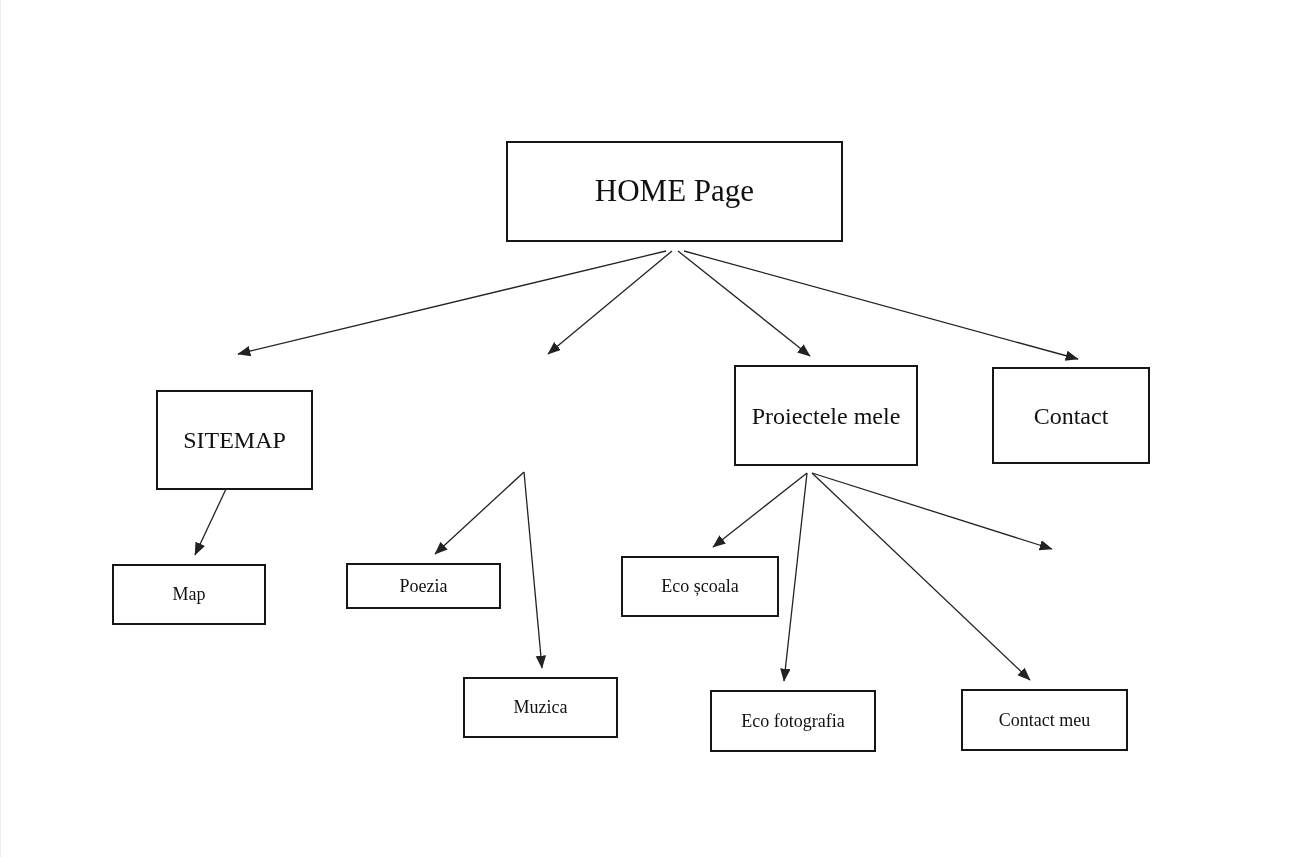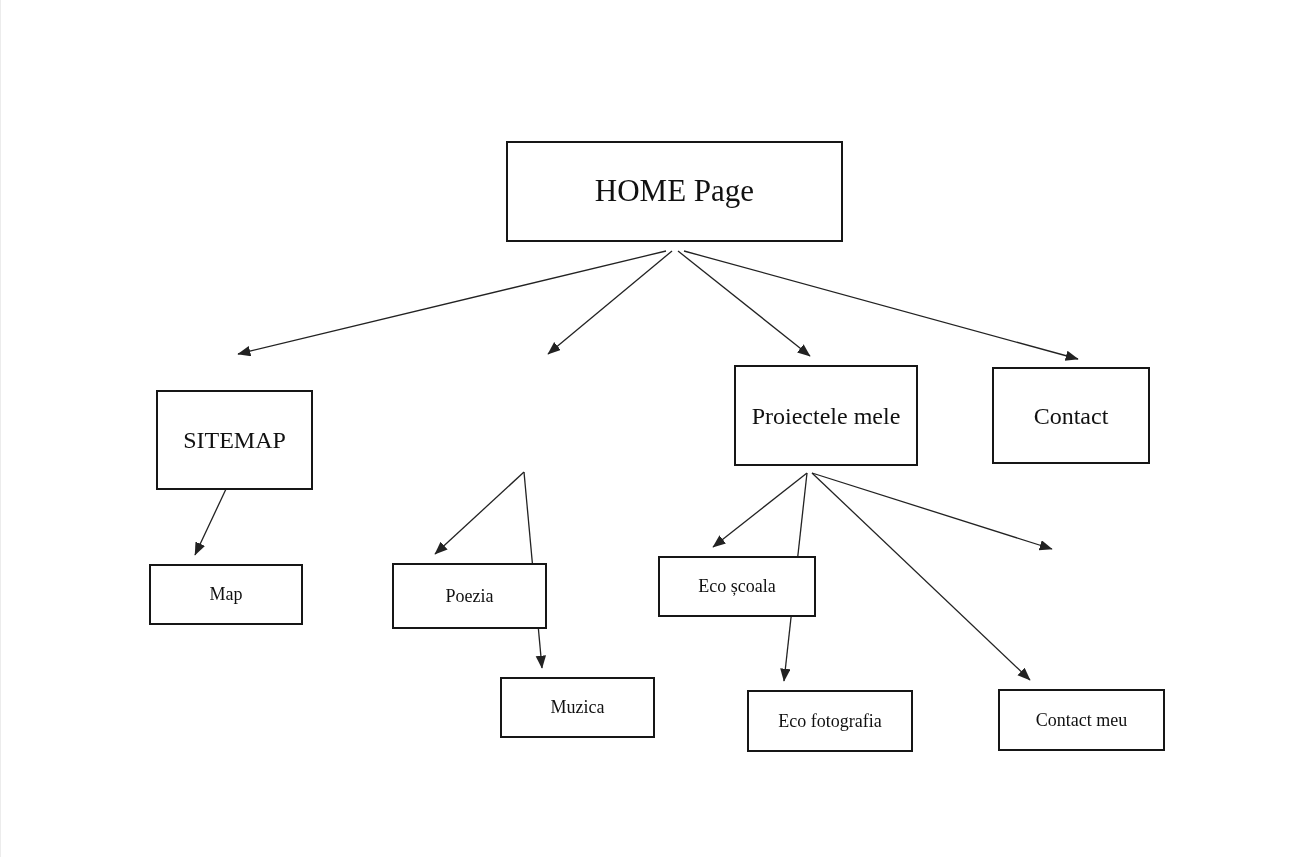--- a/index.html
+++ b/index.html
@@ -39,29 +39,29 @@
   
   .node::before {
     content: "";
     position: absolute;
     top: -4px; right: -4px; bottom: -8px; left: -8px;
     border: 2px solid #8fae63;
     z-index: -1;
   }
   .lvl-root  { font-size: 31px; }
   .lvl-mid   { font-size: 24px; }
-  .lvl-leaf  { font-size: 18px; margin-left: 37px; }
+  .lvl-leaf  { font-size: 18px; }
 
   #n-home      { left: 505px; top: 141px; width: 337px; height: 101px; text-align: right; }
   #n-sitemap   { left: 155px; top: 365px; width: 157px; height: 100px; margin-top: 25px; }
   #n-hobby     { left: 447px; top: 366px; width: 160px; height:  99px; }
   #n-proiecte  { left: 733px; top: 365px; width: 184px; height: 101px; }
   #n-contact   { left: 991px; top: 367px; width: 158px; height:  97px; }
   #n-map       { left: 111px; top: 564px; width: 154px; height:  61px; }
-  #n-poezia    { left: 354px; top: 563px; width: 155px; height:  66px; }
+  #n-poezia    { left: 345px; top: 563px; width: 155px; height:  46px; }
   #n-muzica    { left: 462px; top: 677px; width: 155px; height:  61px; }
   #n-ecoscoala { left: 620px; top: 556px; width: 158px; height:  61px; }
   #n-ecofoto   { left: 709px; top: 690px; width: 166px; height:  62px; }
   #n-stiati    { left: 974px; top: 558px; width: 154px; height:  58px; }
   #n-produsul  { left: 960px; top: 689px; width: 167px; height:  62px; }
 
   .edges line {
     stroke: #222222;
     stroke-width: 1.3;
   }

